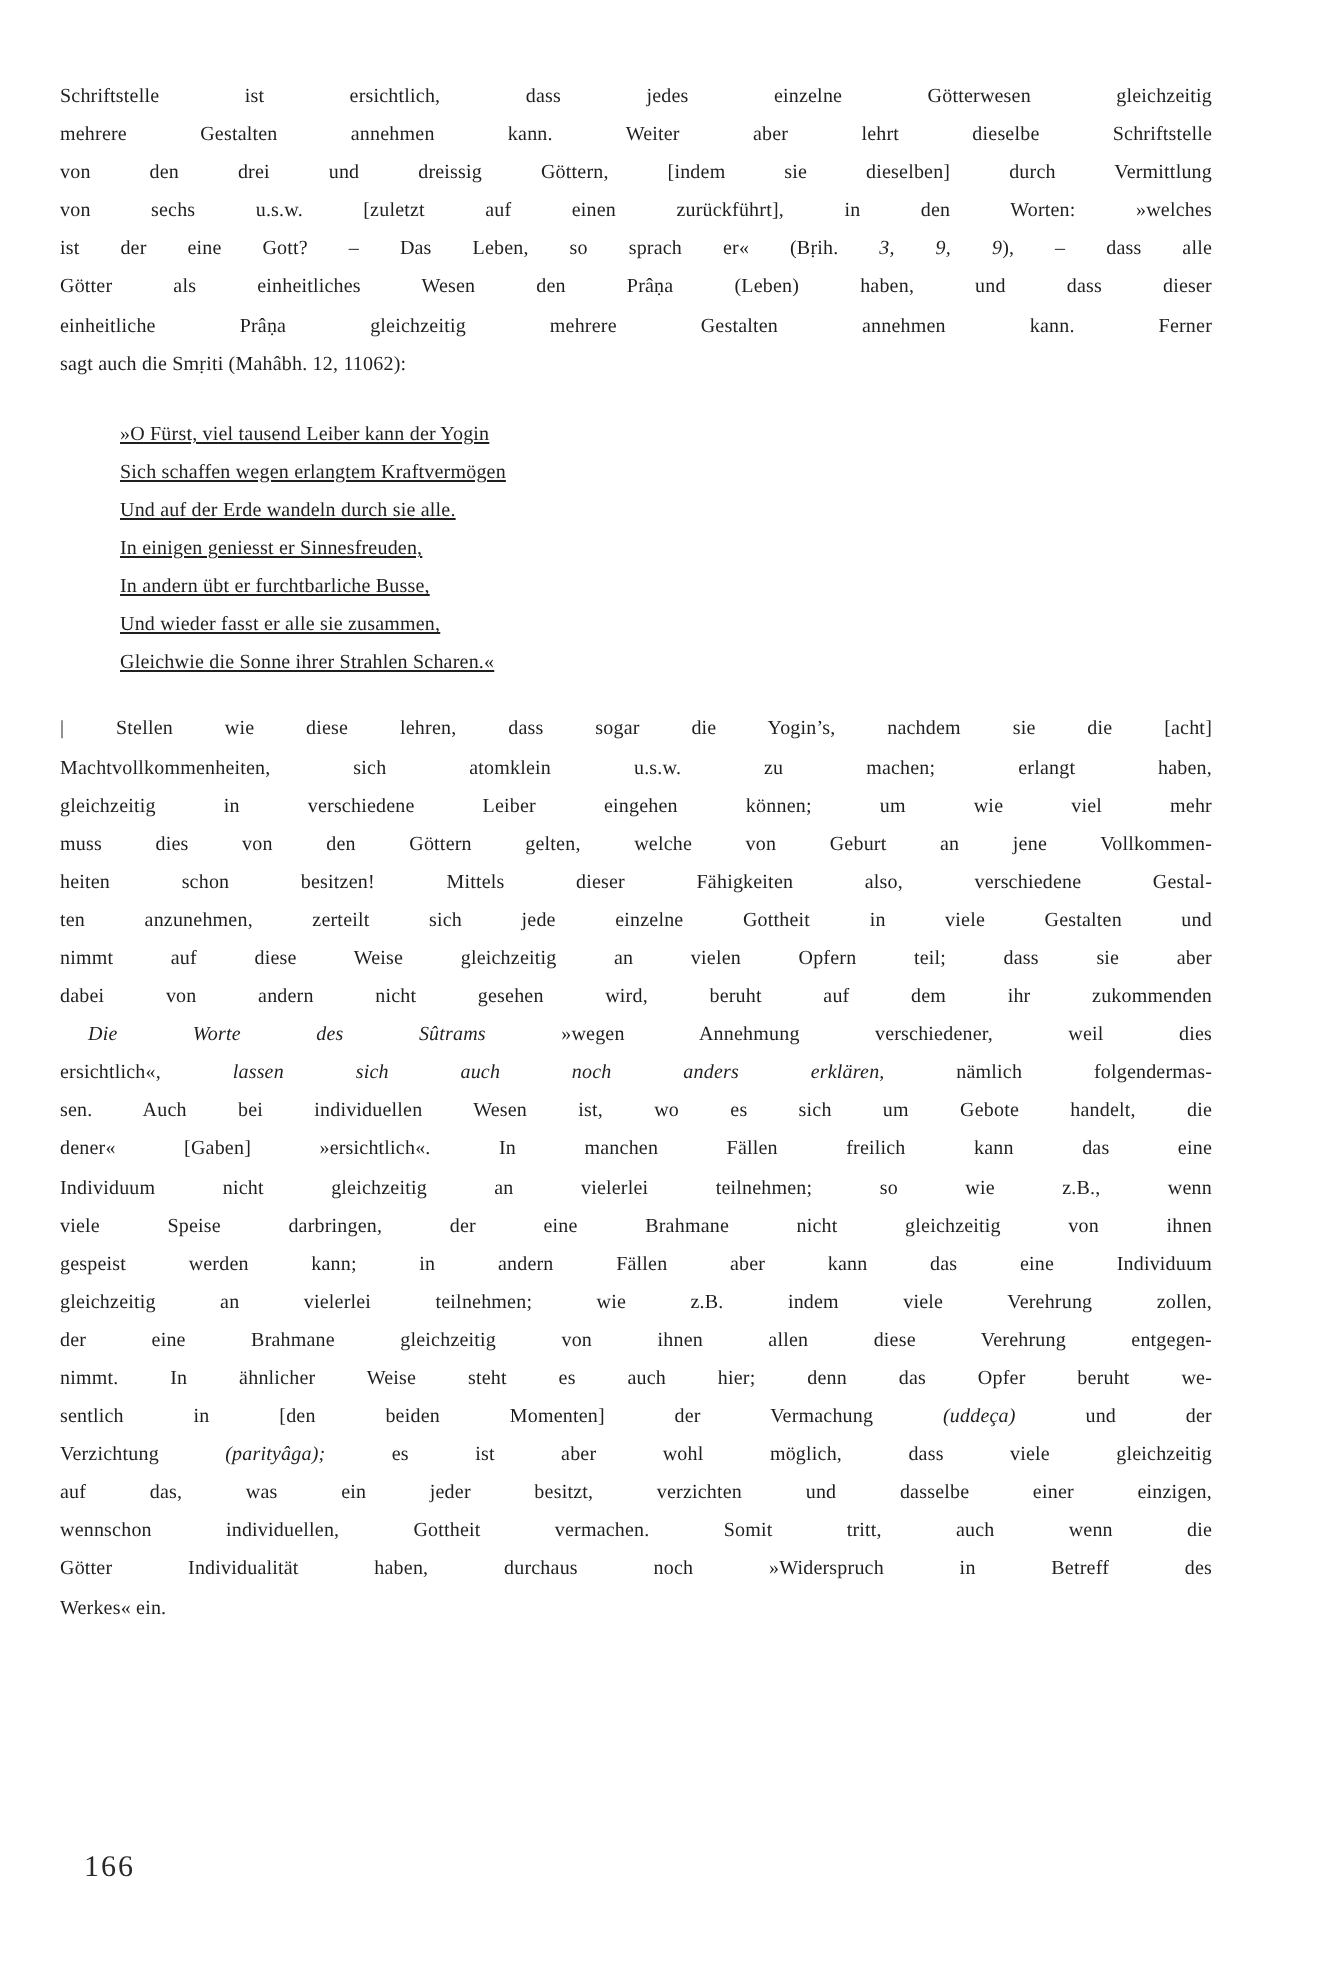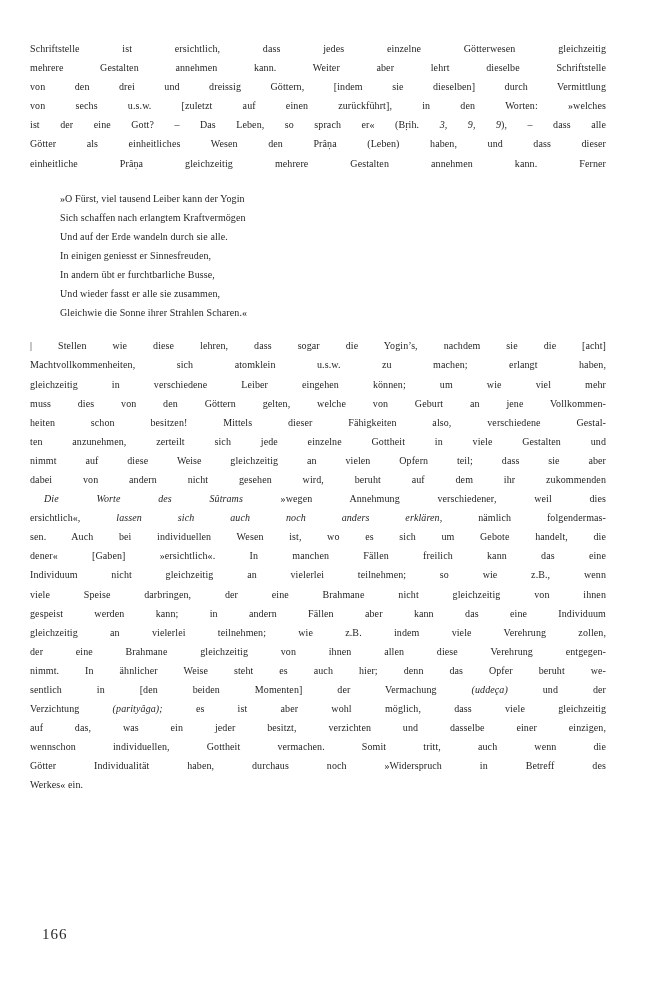--- a/index.html
+++ b/index.html
@@ -23,20 +23,21 @@
     width: 576px;
     font-size: 10px;
     line-height: 19.1px;
     letter-spacing: 0.1px;
   }
   .block { margin: 0; }
   .block.verse {
     padding-left: 30px;
     margin-top: 16px;
     margin-bottom: 14px;
+    text-decoration: underline;
   }
   .line { white-space: normal; }
   .line.j {
     text-align: justify;
     text-align-last: justify;
   }
   .block.prose.indented .line:first-child {
     text-indent: 14px;
   }
   .line em { }
@@ -55,24 +56,25 @@
 <div class="page">
   <div class="text-block" id="text-block">
       <div class="block prose">
         <div class="line j">Schriftstelle ist ersichtlich, dass jedes einzelne Götterwesen gleichzeitig</div>
         <div class="line j">mehrere Gestalten annehmen kann. Weiter aber lehrt dieselbe Schriftstelle</div>
         <div class="line j">von den drei und dreissig Göttern, [indem sie dieselben] durch Vermittlung</div>
         <div class="line j">von sechs u.s.w. [zuletzt auf einen zurückführt], in den Worten: »welches</div>
         <div class="line j">ist der eine Gott? – Das Leben, so sprach er« (Bṛih. <em>3, 9, 9</em>), – dass alle</div>
         <div class="line j">Götter als einheitliches Wesen den Prâṇa (Leben) haben, und dass dieser</div>
         <div class="line j">einheitliche Prâṇa gleichzeitig mehrere Gestalten annehmen kann. Ferner</div>
+        <div class="line">sagt auch die Smṛiti (Mahâbh. 12, 11062):</div>
       </div>
       <div class="block verse">
         <div class="line">»O Fürst, viel tausend Leiber kann der Yogin</div>
-        <div class="line">Sich schaffen nach erlangtem Kraftvermögen</div>
+        <div class="line">Sich schaffen wegen erlangtem Kraftvermögen</div>
         <div class="line">Und auf der Erde wandeln durch sie alle.</div>
         <div class="line">In einigen geniesst er Sinnesfreuden,</div>
         <div class="line">In andern übt er furchtbarliche Busse,</div>
         <div class="line">Und wieder fasst er alle sie zusammen,</div>
         <div class="line">Gleichwie die Sonne ihrer Strahlen Scharen.«</div>
       </div>
       <div class="block prose">
         <div class="line j">| Stellen wie diese lehren, dass sogar die Yogin’s, nachdem sie die [acht]</div>
         <div class="line j">Machtvollkommenheiten, sich atomklein u.s.w. zu machen; erlangt haben,</div>
         <div class="line j">gleichzeitig in verschiedene Leiber eingehen können; um wie viel mehr</div>

